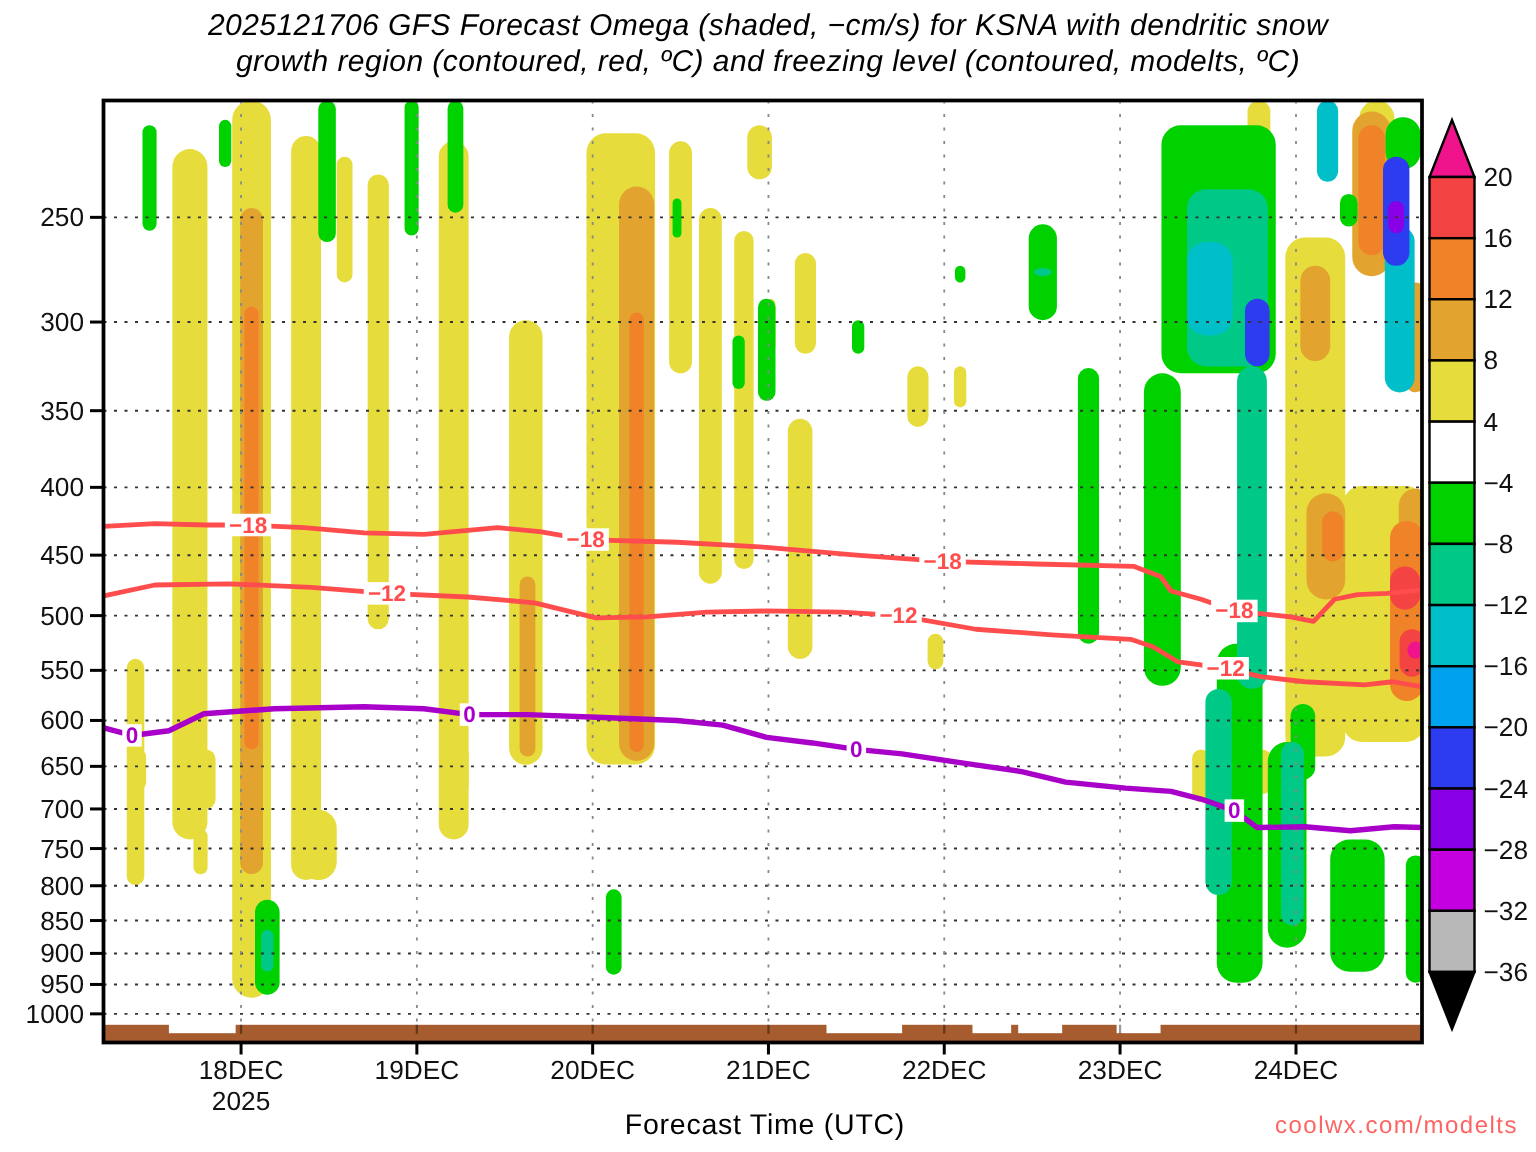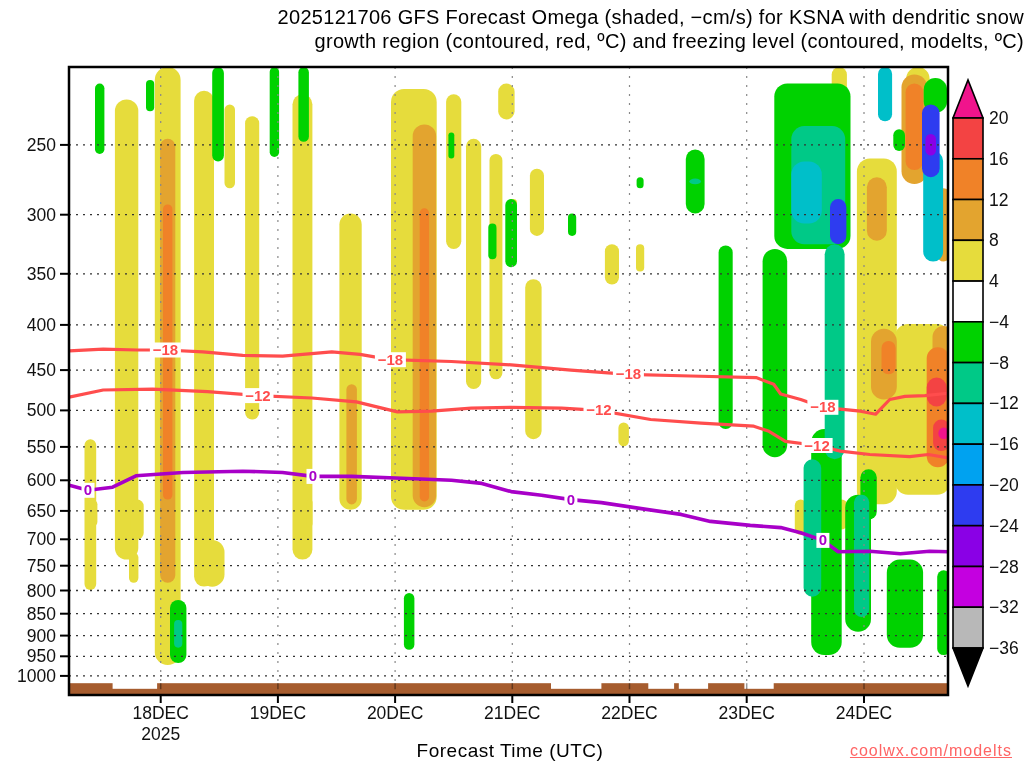--- a/index.html
+++ b/index.html
@@ -1,19 +1,19 @@
 <!DOCTYPE html>
 <html><head>
 <meta charset="utf-8">
 <style>
   html,body{margin:0;padding:0;background:#fff;}
   .stage{position:relative;width:1024px;height:768px;background:#fff;overflow:hidden;
          font-family:"Liberation Sans", sans-serif;}
-  .title{position:absolute;top:5px;left:0;width:1024px;text-align:right;color:#000;
-         font-size:20px;line-height:24px;letter-spacing:.3px;white-space:nowrap;}
+  .title{position:absolute;top:5px;left:0;width:1024px;text-align:center;color:#000;
+         font-size:20px;line-height:24px;letter-spacing:.3px;white-space:nowrap;font-style:italic;}
   .xlabel{position:absolute;top:740px;left:0;width:1020px;text-align:center;color:#000;
           font-size:19px;letter-spacing:.5px;}
   .watermark{position:absolute;top:742px;right:12px;font-size:16px;letter-spacing:1px;}
   svg text{font-family:"Liberation Sans", sans-serif;}
 </style>
 </head>
 <body>
 
 <div class="stage">
   <div class="title">
@@ -261,14 +261,14 @@
         <text x="989" y="450.2" text-anchor="start" font-size="17.5px" fill="#111">−16</text>
         <text x="989" y="490.9" text-anchor="start" font-size="17.5px" fill="#111">−20</text>
         <text x="989" y="531.7" text-anchor="start" font-size="17.5px" fill="#111">−24</text>
         <text x="989" y="572.5" text-anchor="start" font-size="17.5px" fill="#111">−28</text>
         <text x="989" y="613.2" text-anchor="start" font-size="17.5px" fill="#111">−32</text>
         <text x="989" y="654.0" text-anchor="start" font-size="17.5px" fill="#111">−36</text>
       </g>
     </svg>
 
   <div class="xlabel">Forecast Time (UTC)</div>
-  <div class="watermark" style="color: rgb(255, 100, 100); text-decoration: underline;">coolwx.com/modelts</div>
+  <div class="watermark" style="color: rgb(255, 100, 100);">coolwx.com/modelts</div>
 </div>
 
 </body></html>

